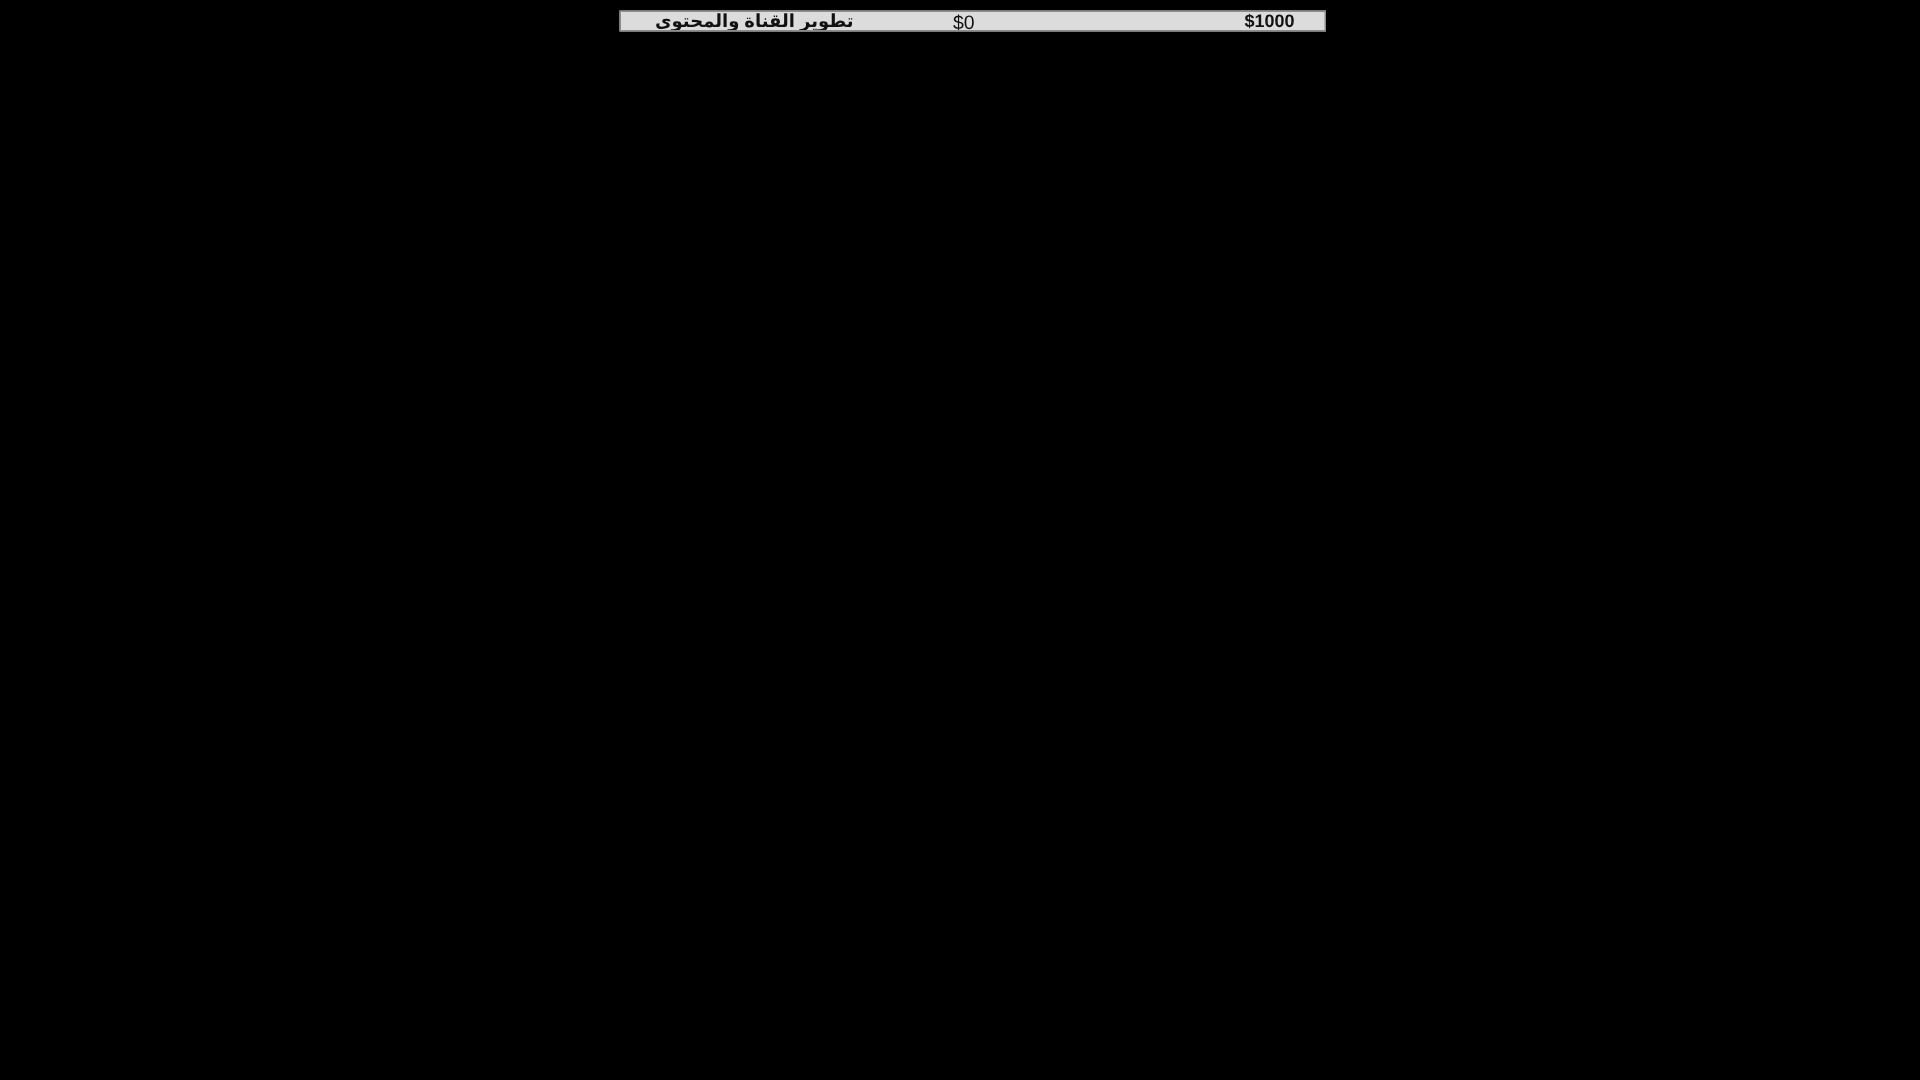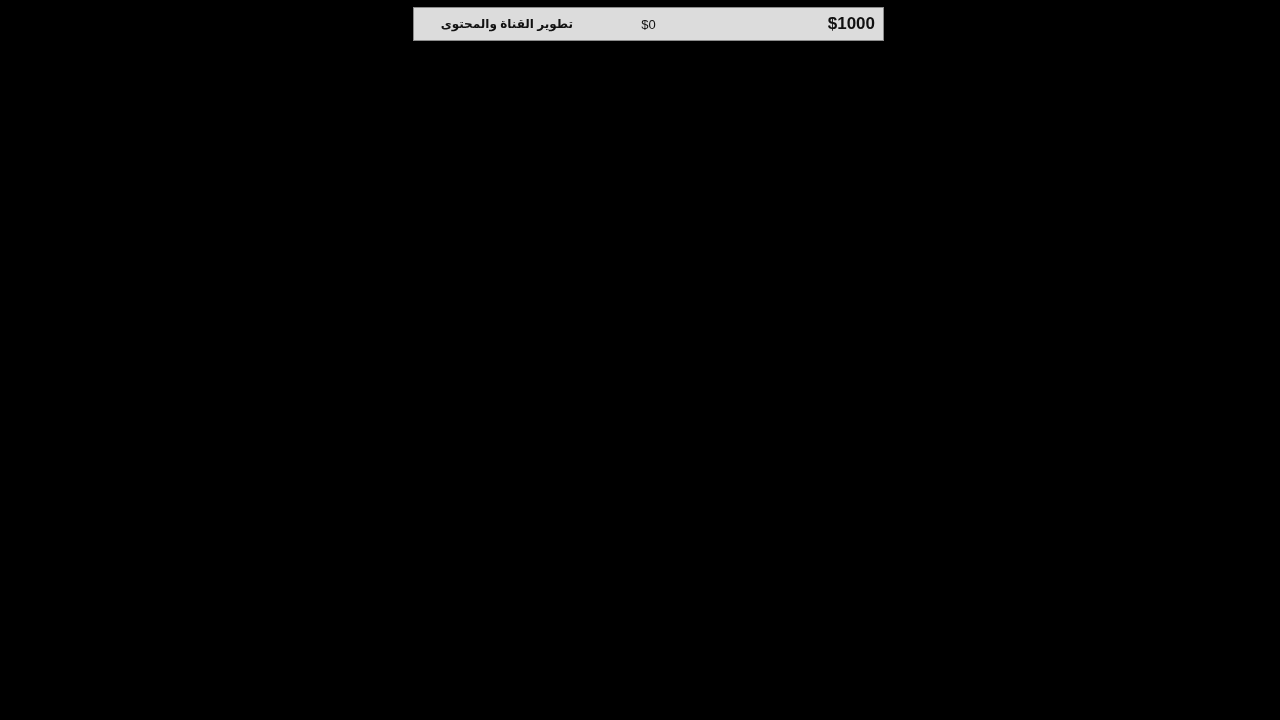--- a/index.html
+++ b/index.html
@@ -15,21 +15,21 @@
     position: relative;
     width: 1280px;
     height: 720px;
     background: #000000;
   }
   .budget-row {
     position: absolute;
     left: 413px;
     top: 7px;
     width: 471px;
-    height: 34px;
+    height: 14px;
     box-sizing: border-box;
     background: #dcdcdc;
     border: 1px solid #8c8c8c;
     display: flex;
     align-items: stretch;
   }
   .cell {
     flex: 1 1 0;
     display: flex;
     align-items: center;
@@ -44,22 +44,22 @@
     font-size: 12px;
     font-weight: 600;
   }
   .cell.spent {
     justify-content: center;
     font-size: 13px;
     font-weight: 400;
   }
   .cell.budget {
     justify-content: flex-end;
-    padding-right: 8px;
-    font-size: 17px;
+    padding-right: 20px;
+    font-size: 12px;
     font-weight: 700;
   }
 </style>
 </head>
 <body>
 
 <div class="screen">
   <div class="budget-row">
     <div class="cell label">تطوير القناة والمحتوى</div>
     <div class="cell spent">$0</div>

